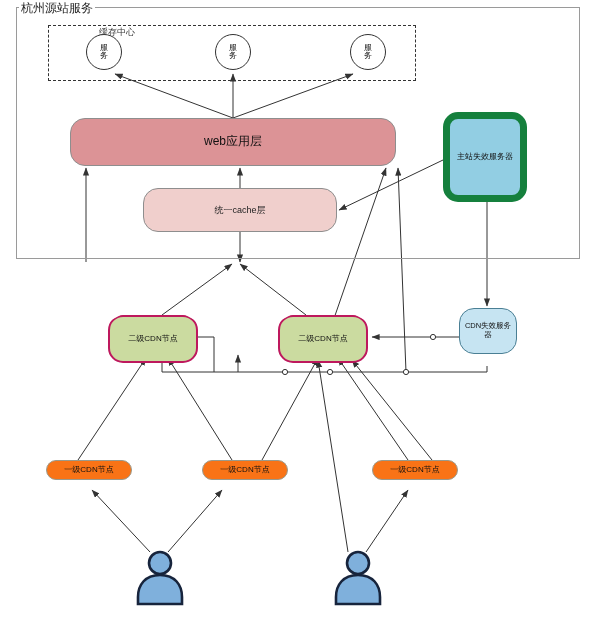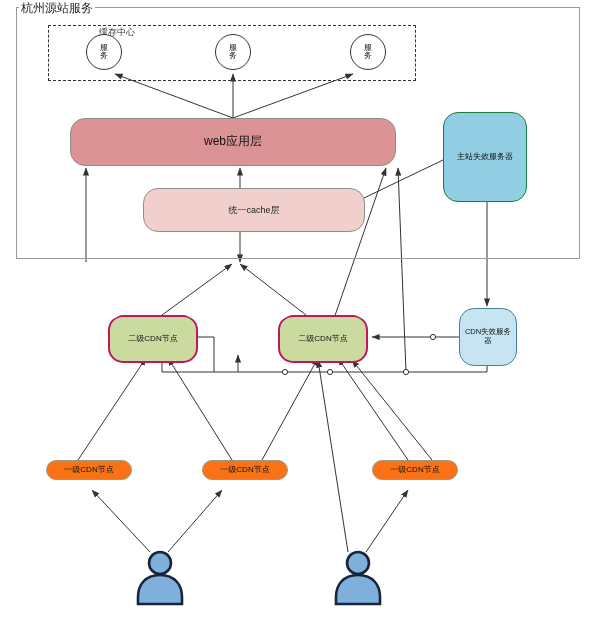--- a/index.html
+++ b/index.html
@@ -34,31 +34,31 @@
     font-size:8px;color:#111;flex-direction:column;
   }
   .svc-circle span{display:block;line-height:1.0;}
 
   .web-layer{
     left:70px;top:118px;width:326px;height:48px;
     background:#dc9396;border:1px solid #8e8e8e;
     font-size:12px;color:#101010;
   }
   .cache-layer{
-    left:143px;top:188px;width:222px;height:44px;
+    left:143px;top:188px;width:194px;height:44px;
     background:#f0cfcc;border:1px solid #8e8e8e;
     font-size:9px;color:#222;
   }
   .main-inv{
     left:443px;top:112px;width:84px;height:90px;
-    background:#92cee3;border:1px solid #15803d;
+    background:#92cee3;border:7px solid #15803d;
     font-size:8px;color:#111;
   }
   .cdn-inv{
-    left:459px;top:308px;width:58px;height:58px;
+    left:459px;top:308px;width:58px;height:46px;
     background:#c6e4f2;border:1px solid #4a7f94;
     font-size:7.5px;color:#111;padding:0 3px;
   }
   .cdn2{
     width:90px;height:48px;background:#cbdba0;border:2px solid #be185d;
     font-size:8px;color:#111;
     clip-path:polygon(0 14%,14% 0,86% 0,100% 14%,100% 100%,0 100%);
   }
   .cdn2.a{left:108px;top:315px;}
   .cdn2.b{left:278px;top:315px;}

